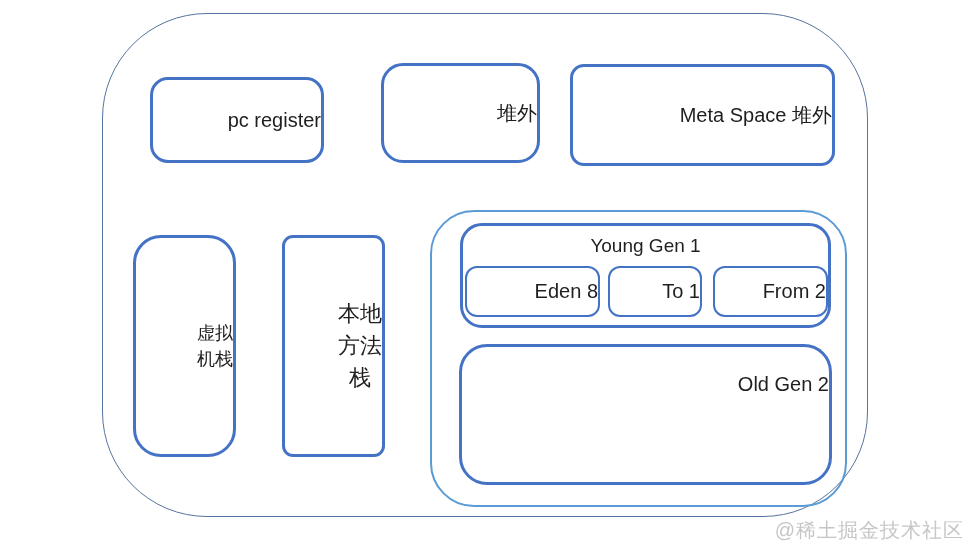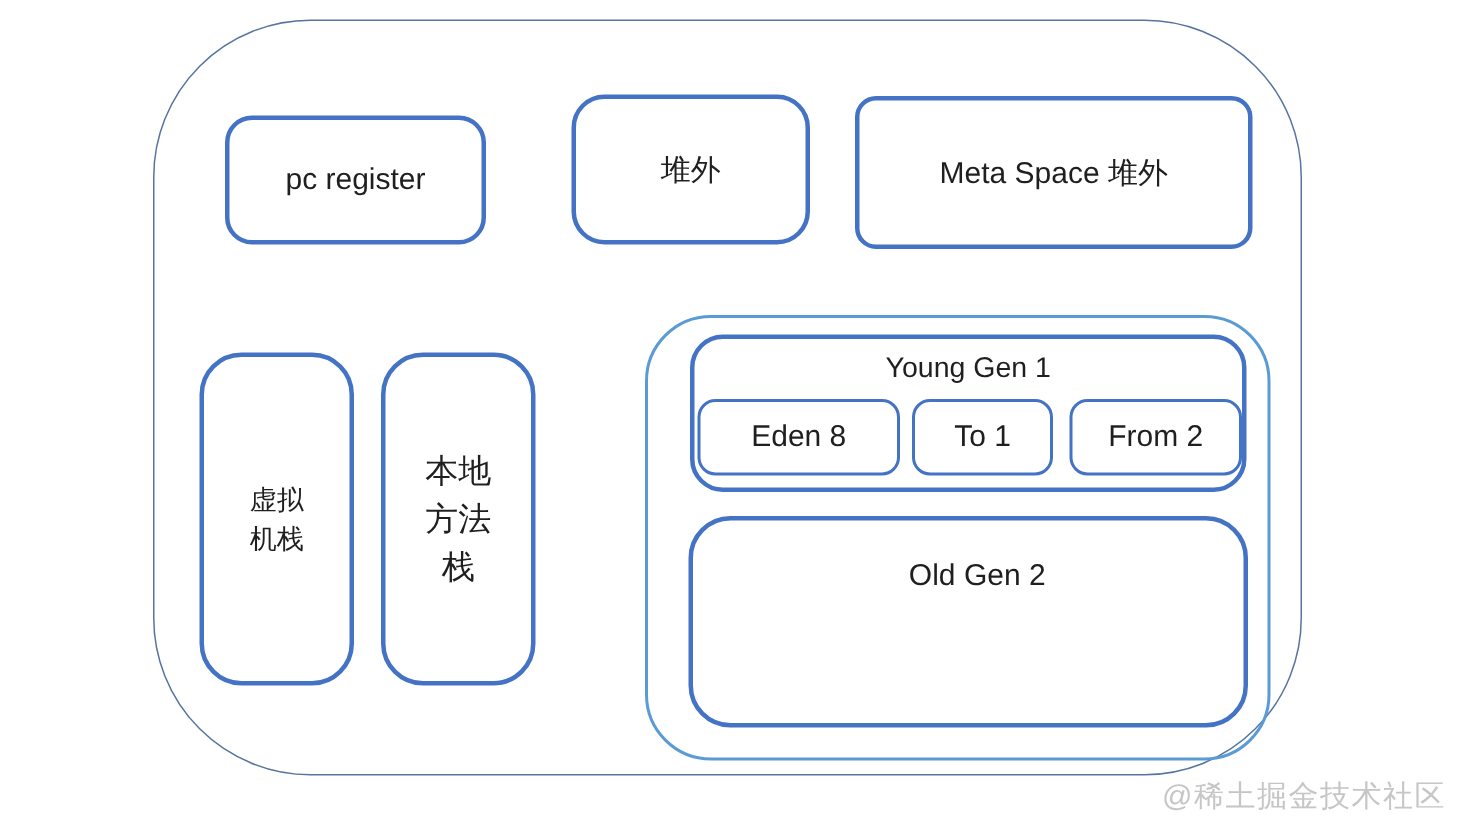--- a/index.html
+++ b/index.html
@@ -15,39 +15,39 @@
     background: #ffffff;
     overflow: hidden;
     color: #1f1f1f;
   }
   .box {
     position: absolute;
     box-sizing: border-box;
     background: #ffffff;
     display: flex;
     align-items: center;
-    justify-content: center;
+    justify-content: flex-end;
     text-align: center;
   }
   .outer-container {
     left: 102px; top: 13px;
     width: 766px; height: 504px;
     border: 1.3px solid #56749E;
     border-radius: 105px;
     background: transparent;
   }
   .node {
     border: 3px solid #4472C4;
     font-size: 20px;
   }
   .pc-register   { left: 150px; top: 77px;  width: 174px; height: 86px;  border-radius: 18px; }
   .off-heap      { left: 381px; top: 63px;  width: 159px; height: 100px; border-radius: 22px; }
   .meta-space    { left: 570px; top: 64px;  width: 265px; height: 102px; border-radius: 14px; }
   .vm-stack      { left: 133px; top: 235px; width: 103px; height: 222px; border-radius: 28px; font-size: 18px; }
-  .native-stack  { left: 254px; top: 235px; width: 103px; height: 222px; border-radius: 28px; font-size: 22px; }
+  .native-stack  { left: 282px; top: 235px; width: 103px; height: 222px; border-radius: 11px; font-size: 22px; }
   .stack-lines { line-height: 1.45; }
   .stack-lines span { display: block; }
 
   .heap-container {
     left: 430px; top: 210px;
     width: 417px; height: 297px;
     border: 2.5px solid #5B9BD5;
     border-radius: 44px;
     background: transparent;
   }

